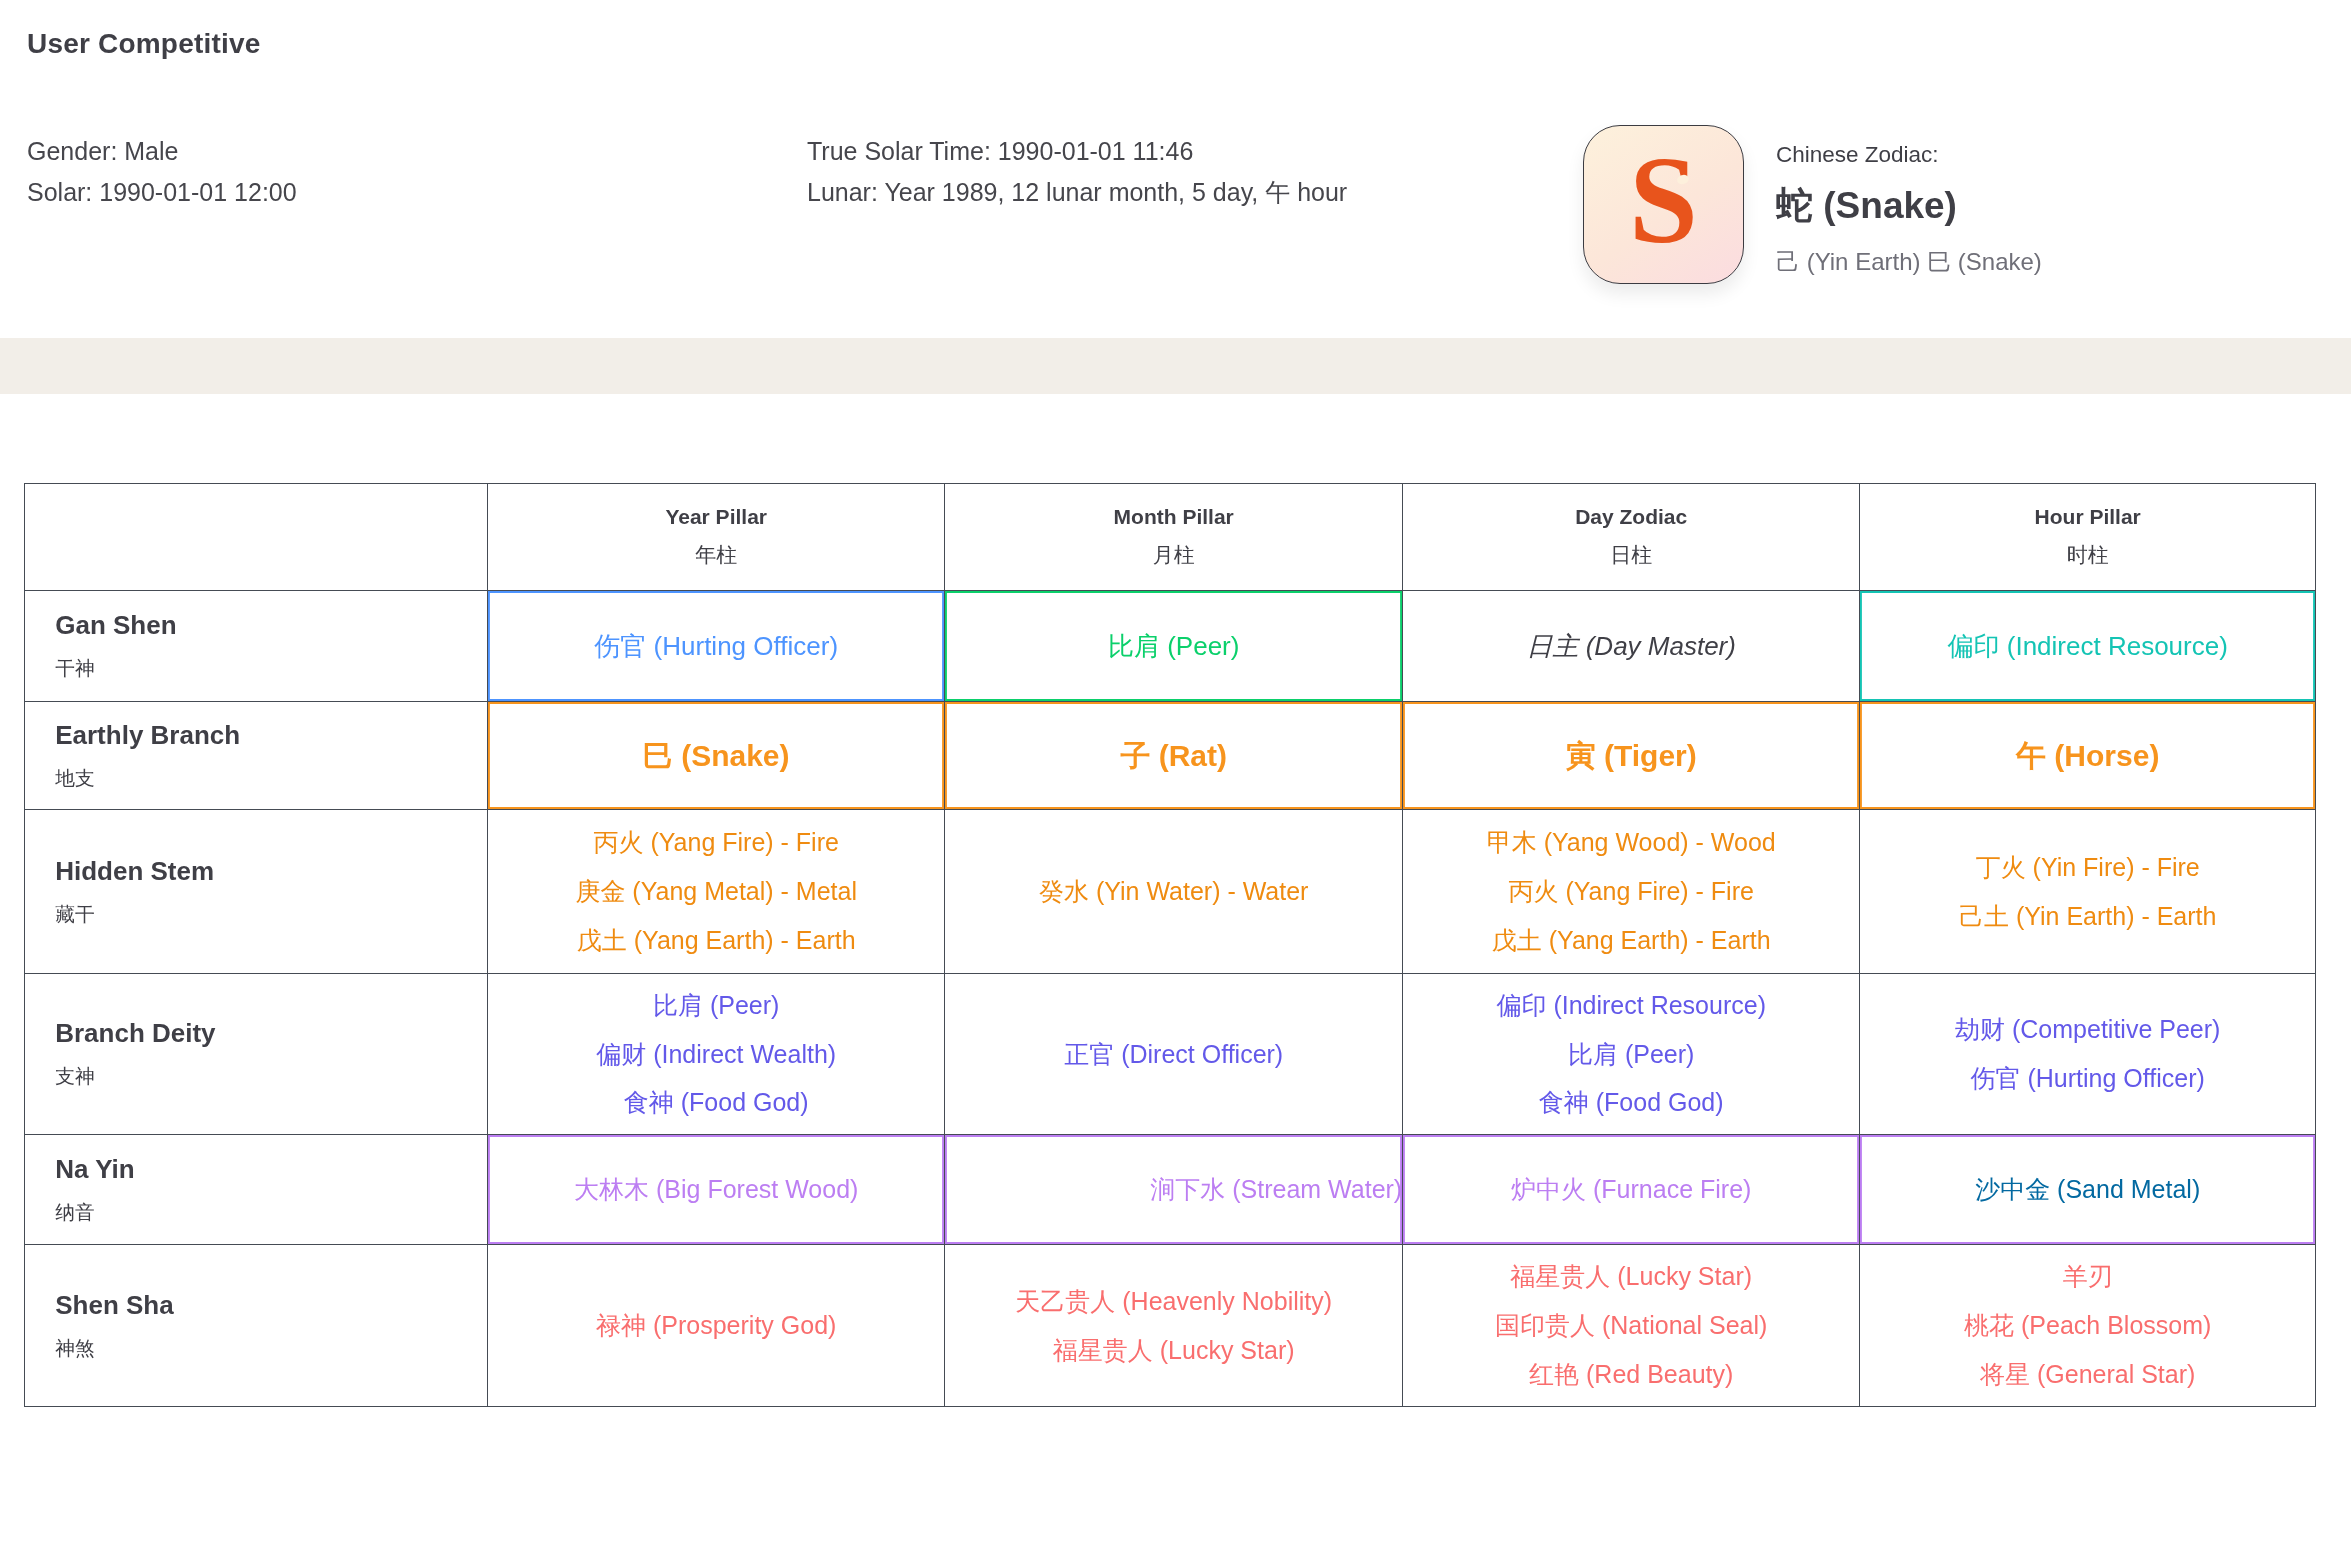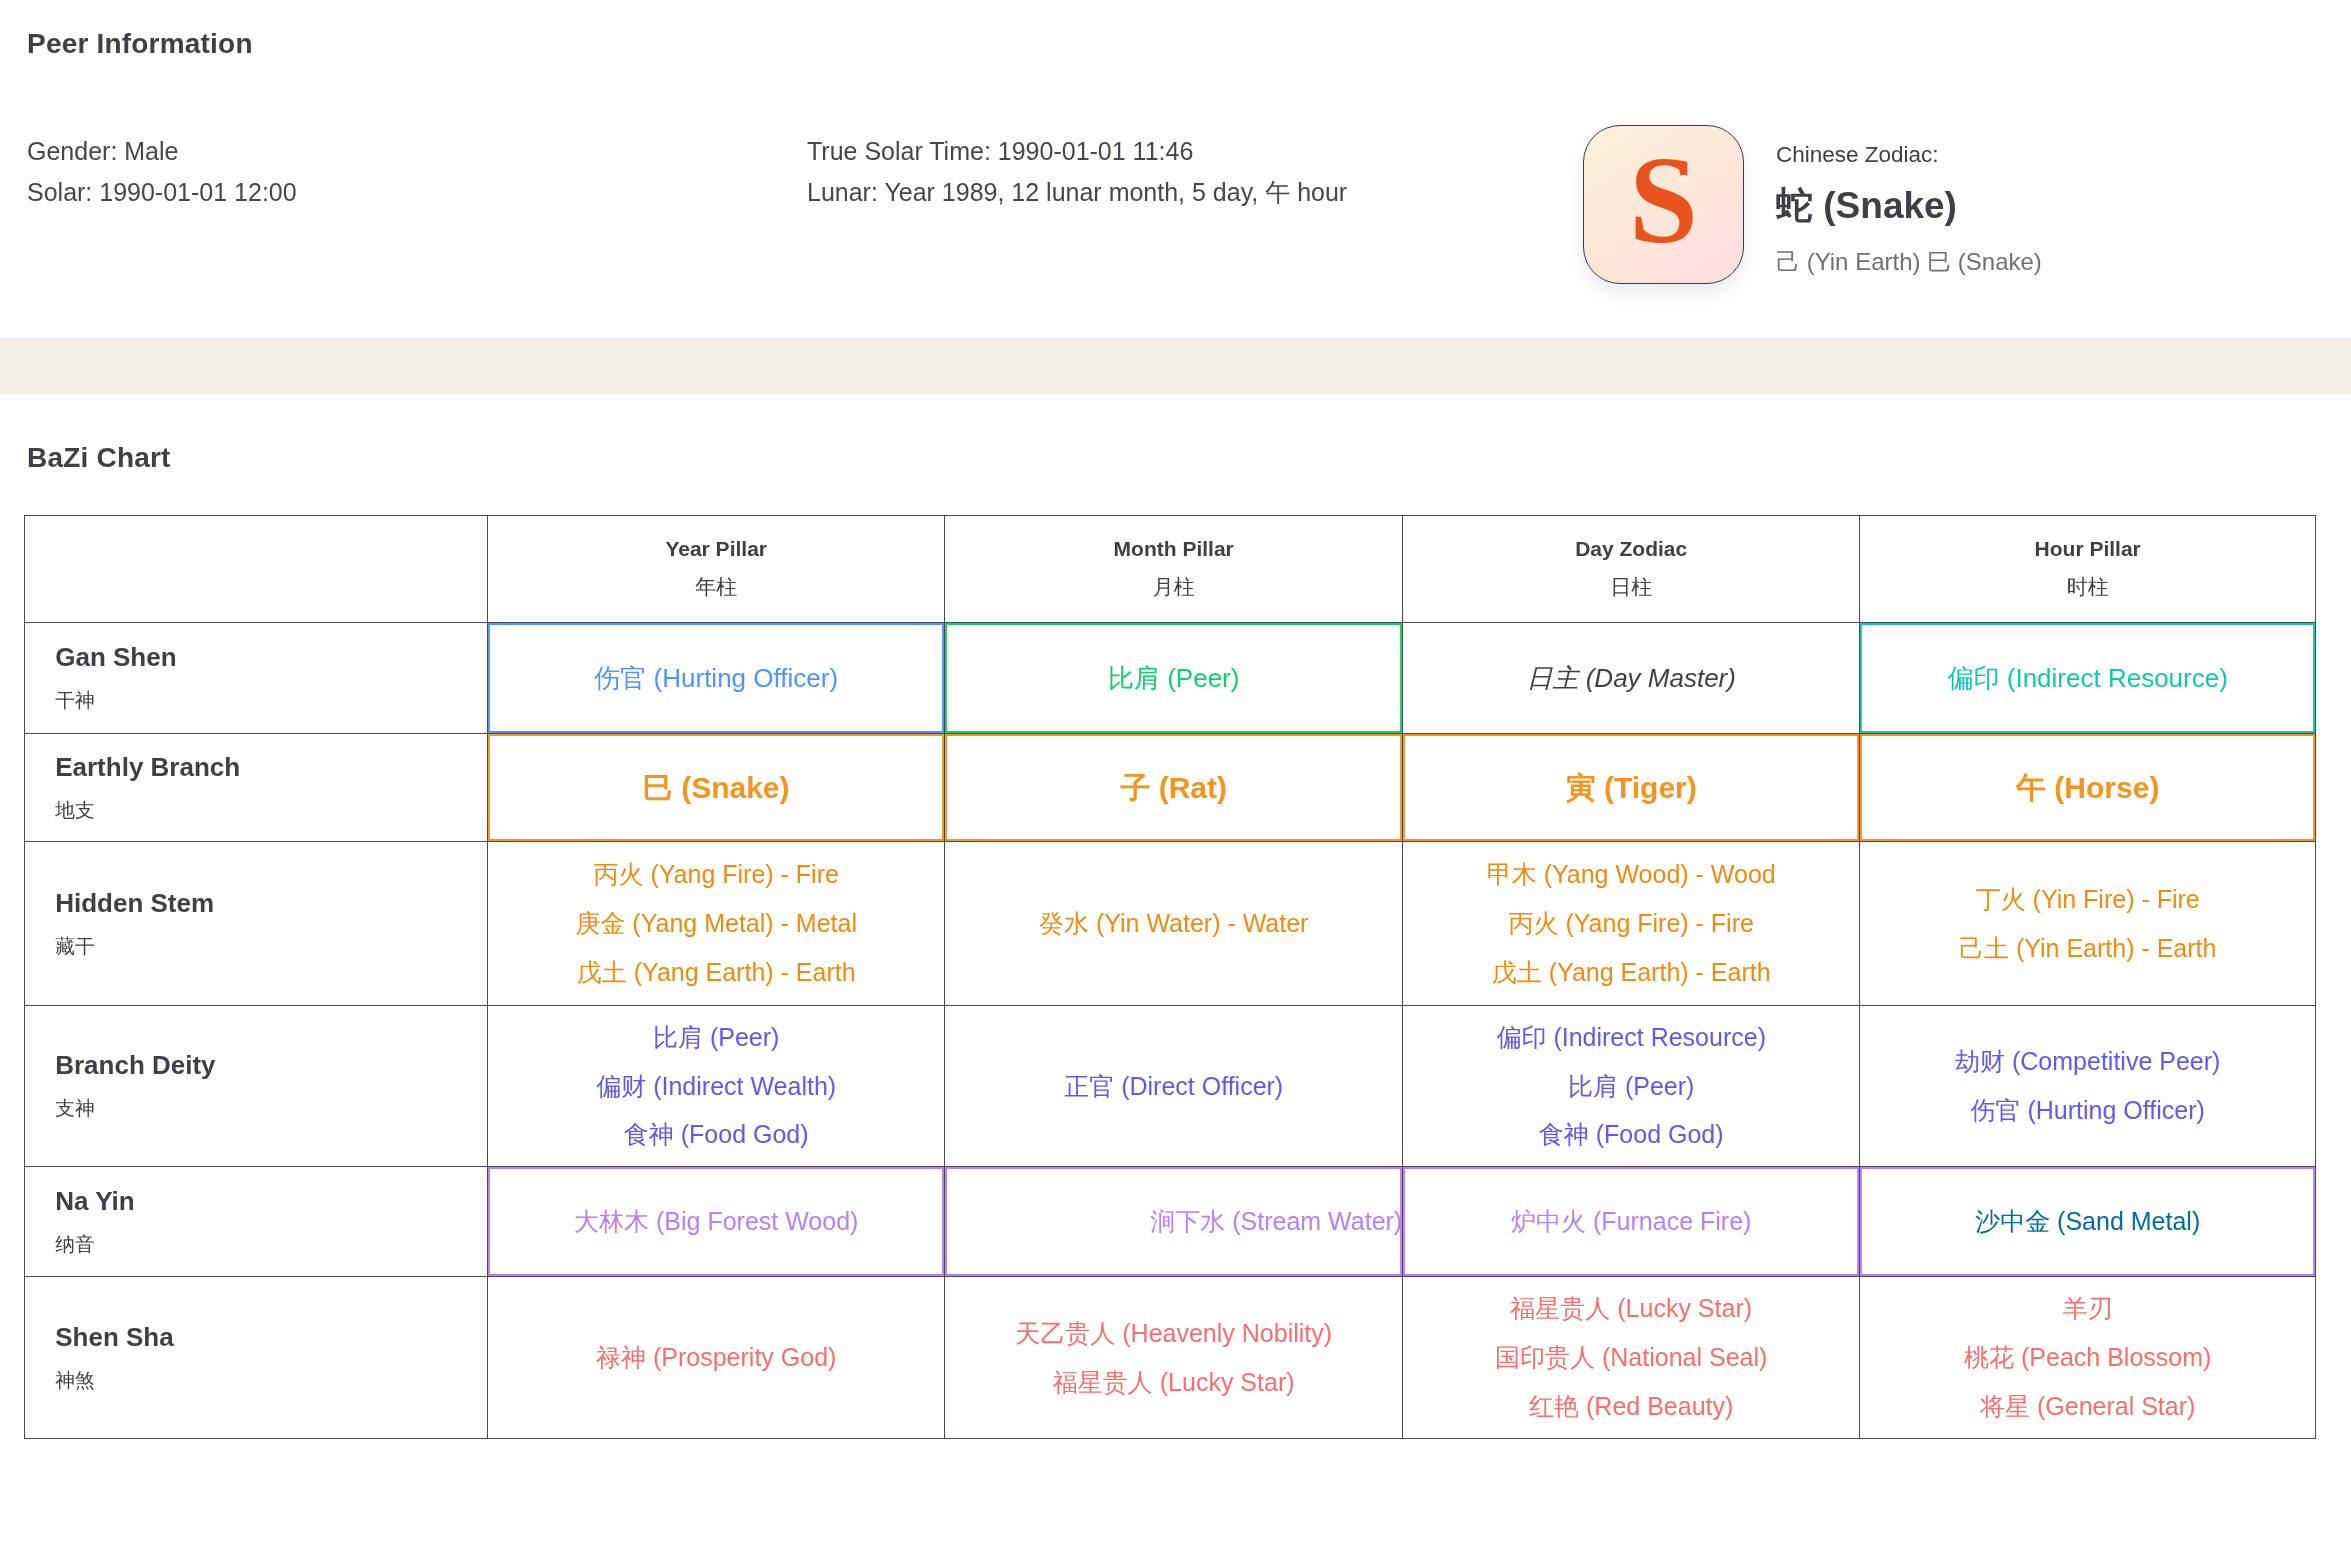--- a/index.html
+++ b/index.html
@@ -72,21 +72,21 @@
 
   .cell-text { font-size: 25px; white-space: pre-line; line-height: 1.95; }
   .cell-lg   { font-size: 26px; line-height: 1.4; }
   .cell-bold { font-size: 30px; font-weight: 700; line-height: 1.4; }
   .cell-dark { color: #2f2f33; }
 </style>
 </head>
 <body>
 
 <div class="user-section">
-  <div class="section-title">Peer Information</div>
+  <div class="section-title">User Competitive</div>
   <div class="info-row">
     <div>
       <div class="info-line">Gender: Male</div>
       <div class="info-line">Solar: 1990-01-01 12:00</div>
     </div>
     <div>
       <div class="info-line">True Solar Time: 1990-01-01 11:46</div>
       <div class="info-line">Lunar: Year 1989, 12 lunar month, 5 day, 午 hour</div>
     </div>
     <div class="zodiac-block">
@@ -99,21 +99,20 @@
         <div class="zodiac-name">蛇 (Snake)</div>
         <div class="zodiac-pillar">己 (Yin Earth) 巳 (Snake)</div>
       </div>
     </div>
   </div>
 </div>
 
 <div class="divider-band" style="background: rgb(242, 238, 232);"></div>
 
 <div class="bazi-section">
-  <div class="section-title">BaZi Chart</div>
 
   <table class="bazi-table">
     <colgroup>
       <col style="width:463px">
         <col style="width:457px">
         <col style="width:458px">
         <col style="width:457px">
         <col style="width:456px">
     </colgroup>
 

